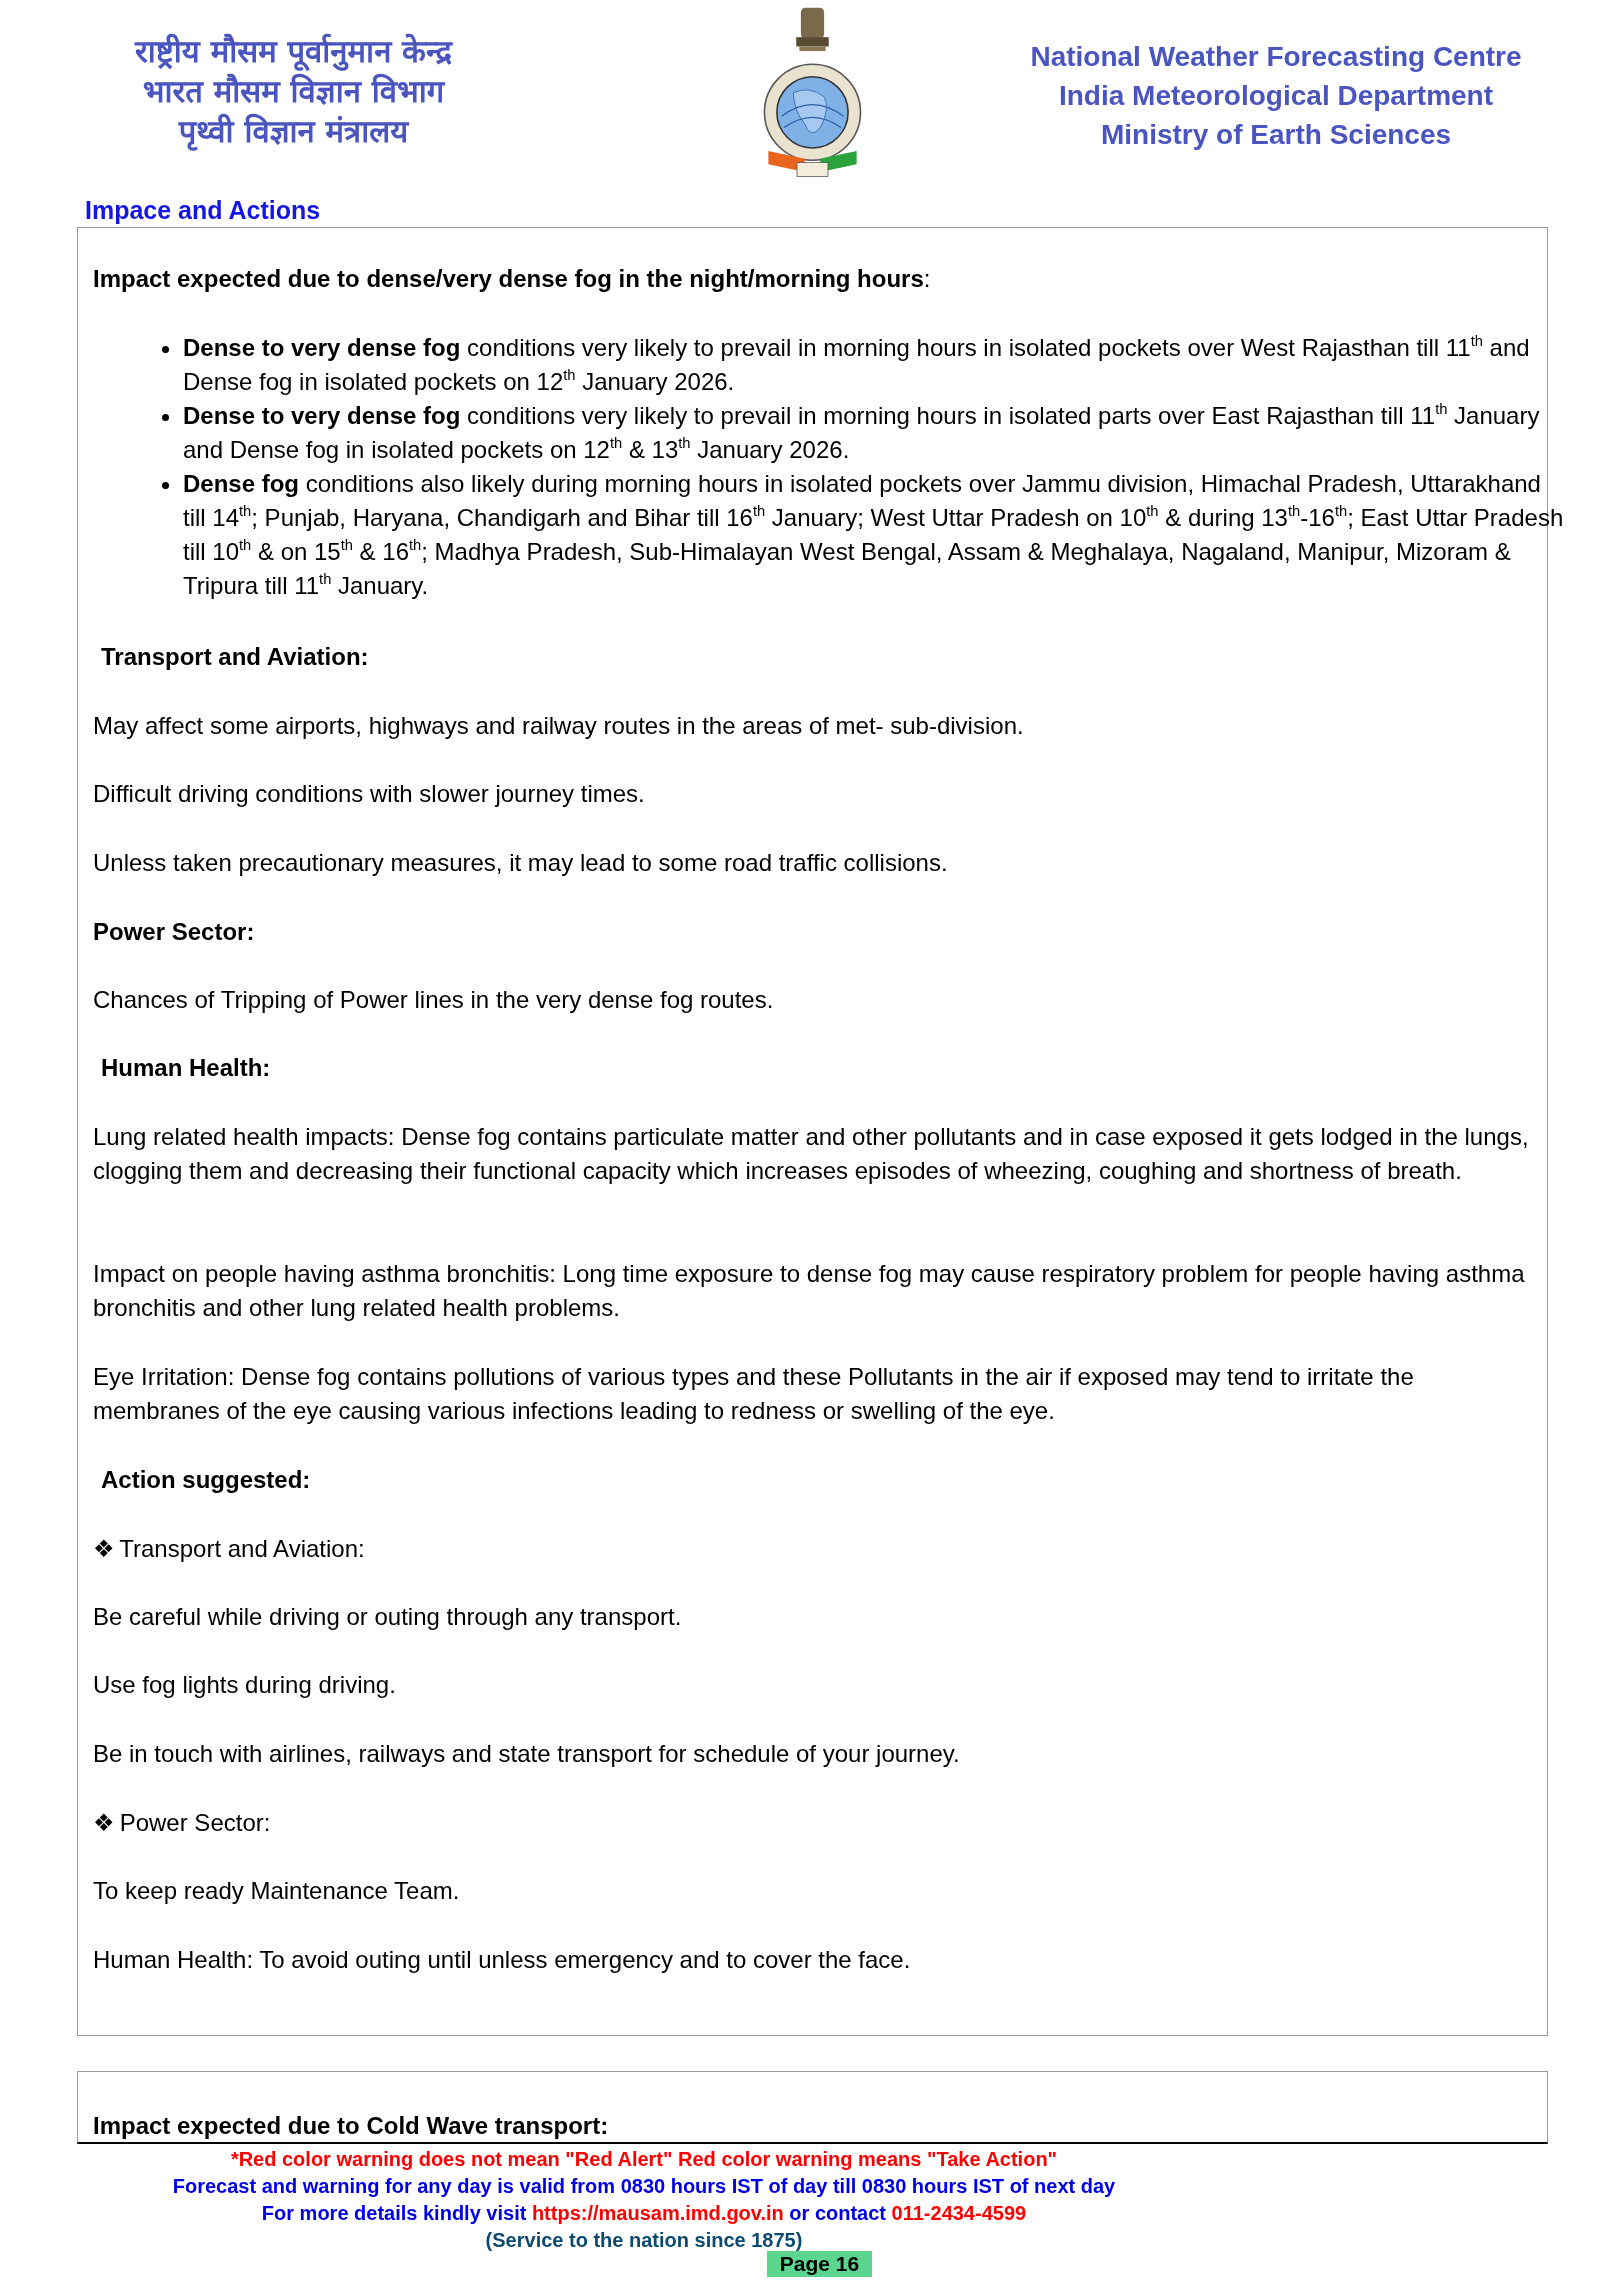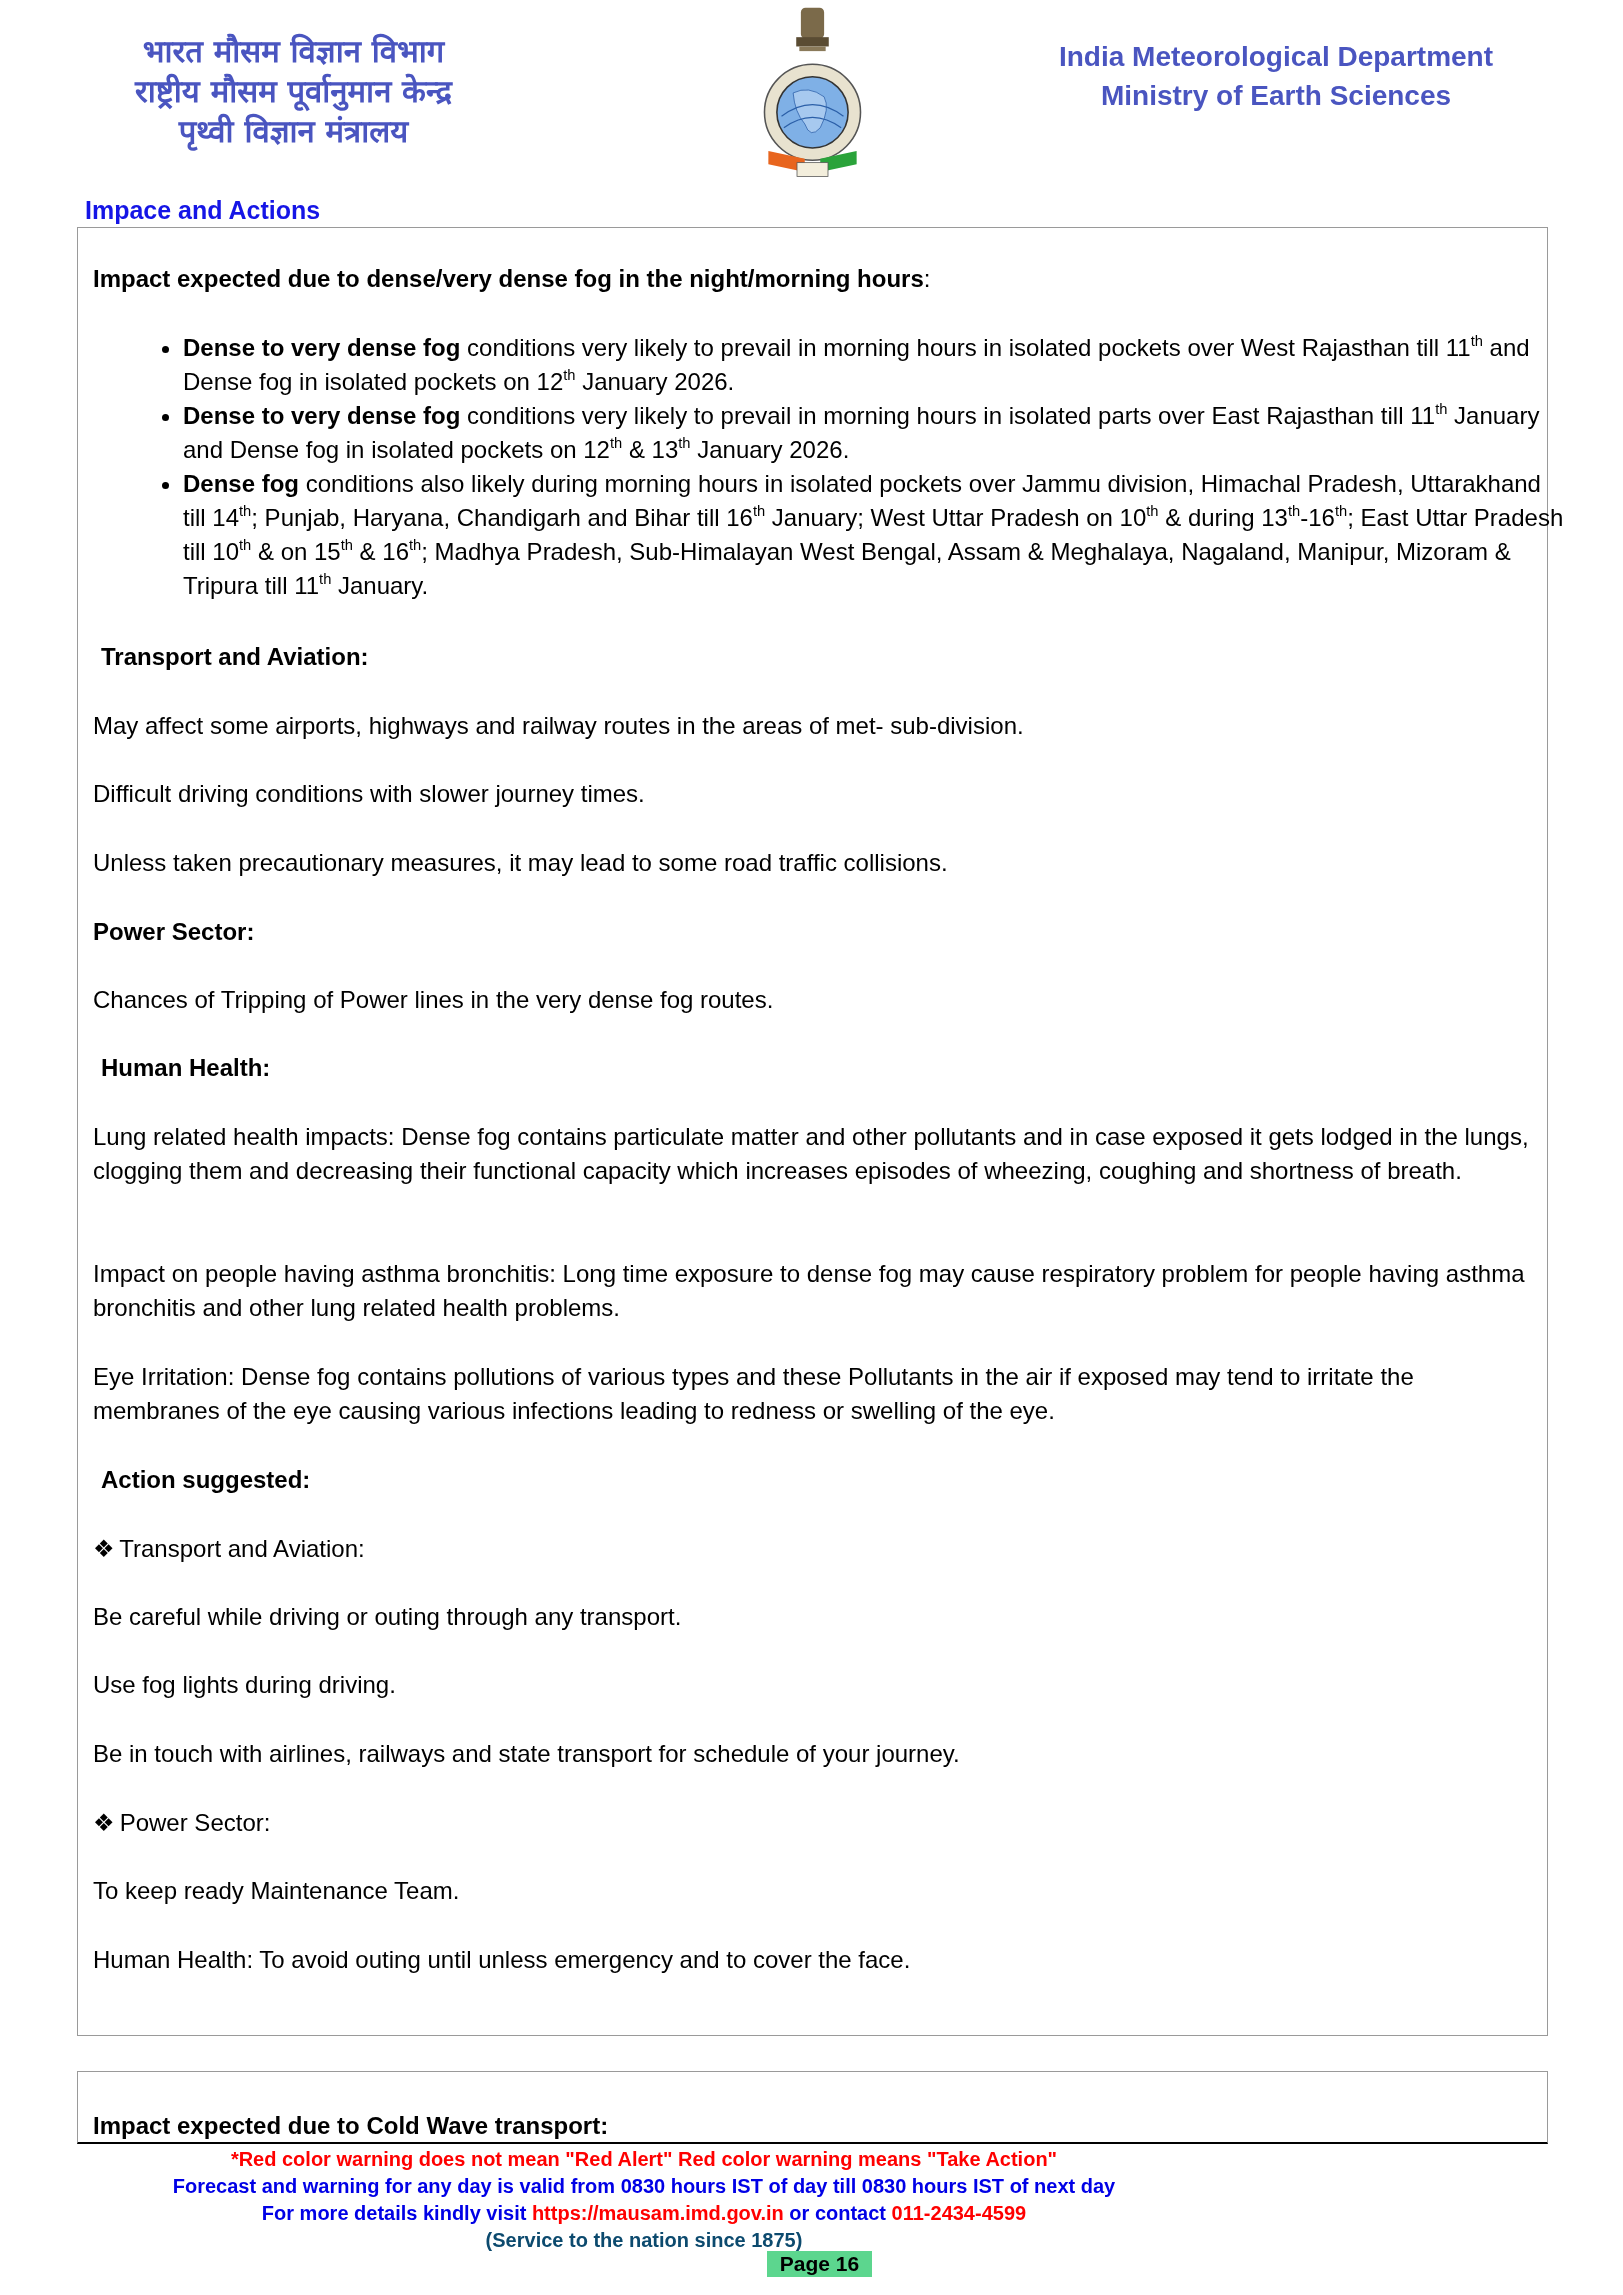--- a/index.html
+++ b/index.html
@@ -32,22 +32,22 @@
   .footer { position: absolute; left: 0; width: 1288px; text-align: center; font-weight: bold; font-size: 20px; line-height: 27px; }
   .red { color: #ff0000; }
   .blue { color: #0000e6; }
   .green { color: #0c4a6e; }
   .page-badge { position: absolute; left: 767px; top: 2251px; width: 105px; height: 26px; background: #5cd68e; text-align: center; font-weight: bold; font-size: 21px; line-height: 26px; color: #000; }
 </style>
 </head>
 <body>
 
 <div class="hdr-hindi">
+  <div>राष्ट्रीय मौसम पूर्वानुमान केन्द्र</div>
   <div>भारत मौसम विज्ञान विभाग</div>
-  <div>राष्ट्रीय मौसम पूर्वानुमान केन्द्र</div>
   <div>पृथ्वी विज्ञान मंत्रालय</div>
 </div>
 
 <div class="logo">
   <svg width="101" height="182" viewBox="0 0 130 235">
 
     <rect x="50" y="10" width="30" height="40" rx="6" fill="#7b6a4a"></rect>
     <rect x="44" y="48" width="42" height="12" fill="#5a4c33"></rect>
     <rect x="48" y="60" width="34" height="6" fill="#8a7a5a"></rect>
 
@@ -57,20 +57,21 @@
     <path d="M25 150 Q65 120 105 150" fill="none" stroke="#2b5fa8" stroke-width="1.5"></path>
     <path d="M28 165 Q65 138 102 165" fill="none" stroke="#2b5fa8" stroke-width="1.5"></path>
 
     <path d="M8 195 L55 205 L55 222 L8 212 Z" fill="#e8651e"></path>
     <path d="M75 205 L122 195 L122 212 L75 222 Z" fill="#2aa33a"></path>
     <rect x="45" y="210" width="40" height="18" fill="#f3eedc" stroke="#555" stroke-width="1"></rect>
   </svg>
 </div>
 
 <div class="hdr-eng">
+  <div>National Weather Forecasting Centre</div>
   <div>India Meteorological Department</div>
   <div>Ministry of Earth Sciences</div>
 </div>
 
 <div class="section-label">Impace and Actions</div>
 
 <div class="box"></div>
 
 <div class="t" style="top:262px;"><b>Impact expected due to dense/very dense fog in the night/morning hours</b><span>:</span></div>
 

